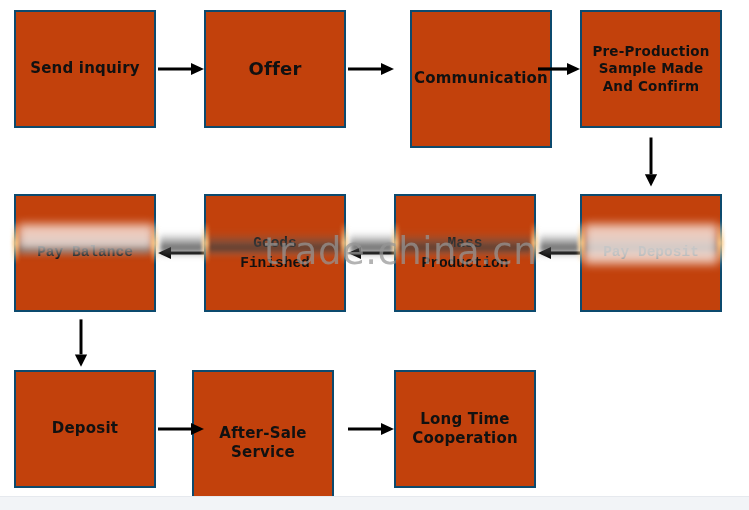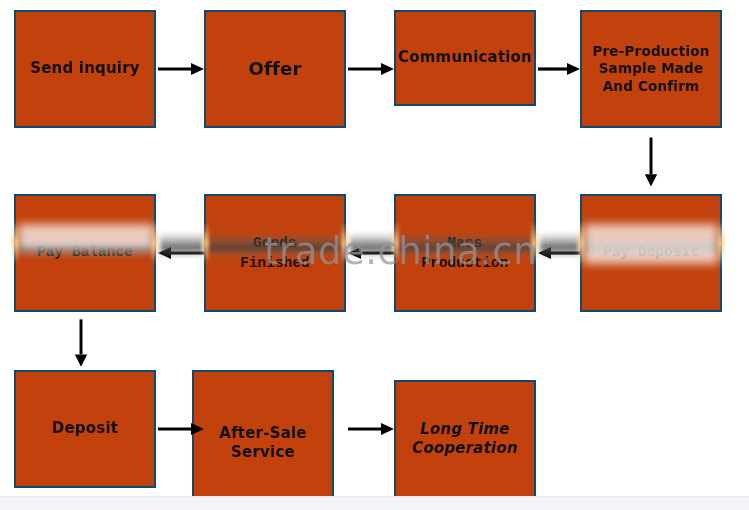--- a/index.html
+++ b/index.html
@@ -123,21 +123,21 @@
 <div id="canvas">
 
   <div class="node" style="left:204px; top:10px; width:142px; height:118px;">
     <div class="node-label big">Offer</div>
   </div>
 
   <div class="node" style="left:14px; top:10px; width:142px; height:118px;">
     <div class="node-label">Send inquiry</div>
   </div>
 
-  <div class="node" style="left:394px; top:10px; width:142px; height:96px;">
+  <div class="node" style="left:410px; top:10px; width:142px; height:138px;">
     <div class="node-label">Communication</div>
   </div>
 
   <div class="node" style="left:580px; top:10px; width:142px; height:118px;">
     <div class="node-label small">Pre-Production
 Sample Made
 And Confirm</div>
   </div>
 
   <svg class="arrow-h" style="left:158px; top:62px;" width="46" height="14" viewBox="0 0 46 14">
@@ -210,21 +210,21 @@
 
   <div class="node" style="left:14px; top:370px; width:142px; height:118px;">
     <div class="node-label">Deposit</div>
   </div>
 
   <div class="node" style="left:192px; top:370px; width:142px; height:146px;">
     <div class="node-label">After-Sale
 Service</div>
   </div>
 
-  <div class="node" style="left:394px; top:380px; width:142px; height:118px;font-style:italic;">
+  <div class="node" style="left:394px; top:370px; width:142px; height:118px;">
     <div class="node-label">Long Time
 Cooperation</div>
   </div>
 
   <svg class="arrow-h" style="left:158px; top:422px;" width="46" height="14" viewBox="0 0 46 14">
     <line x1="0" y1="7" x2="33" y2="7" stroke="#000" stroke-width="3.2"></line>
     <polygon points="33,1 46,7 33,13" fill="#000"></polygon>
   </svg>
 
   <svg class="arrow-h" style="left:348px; top:422px;" width="46" height="14" viewBox="0 0 46 14">

